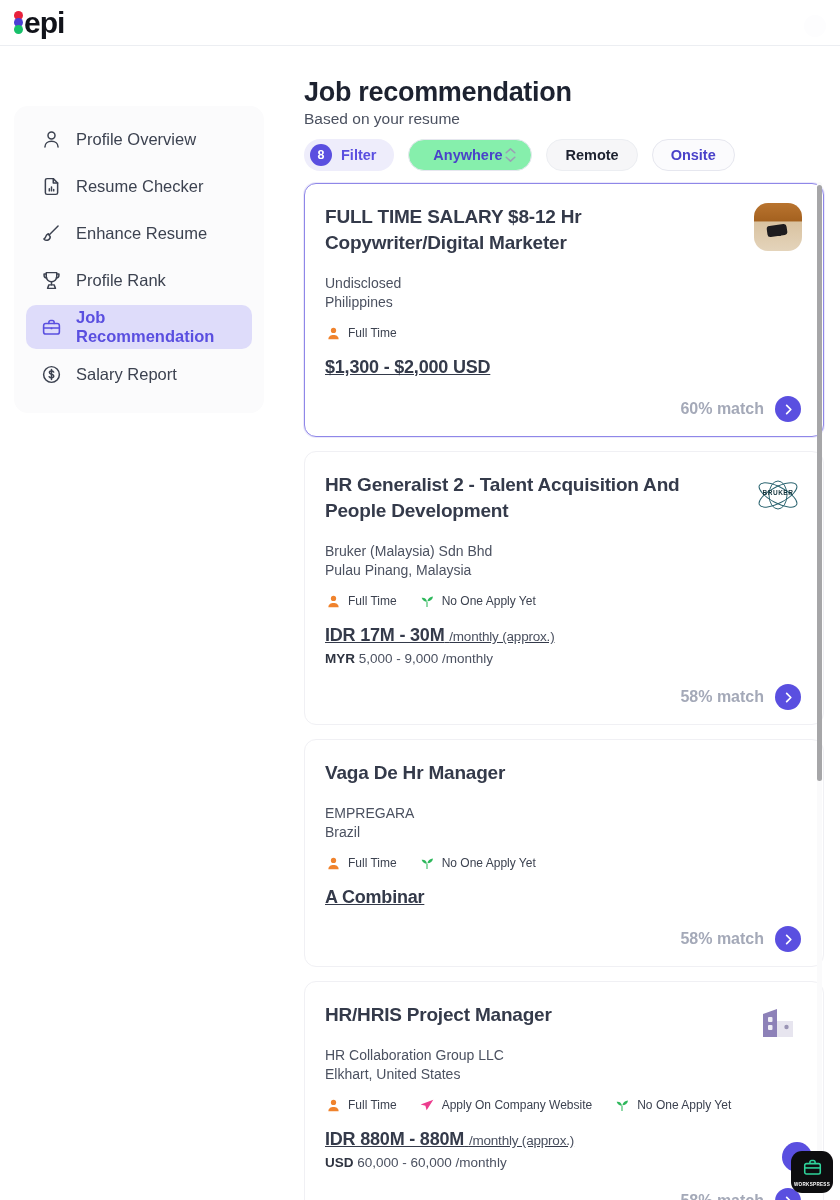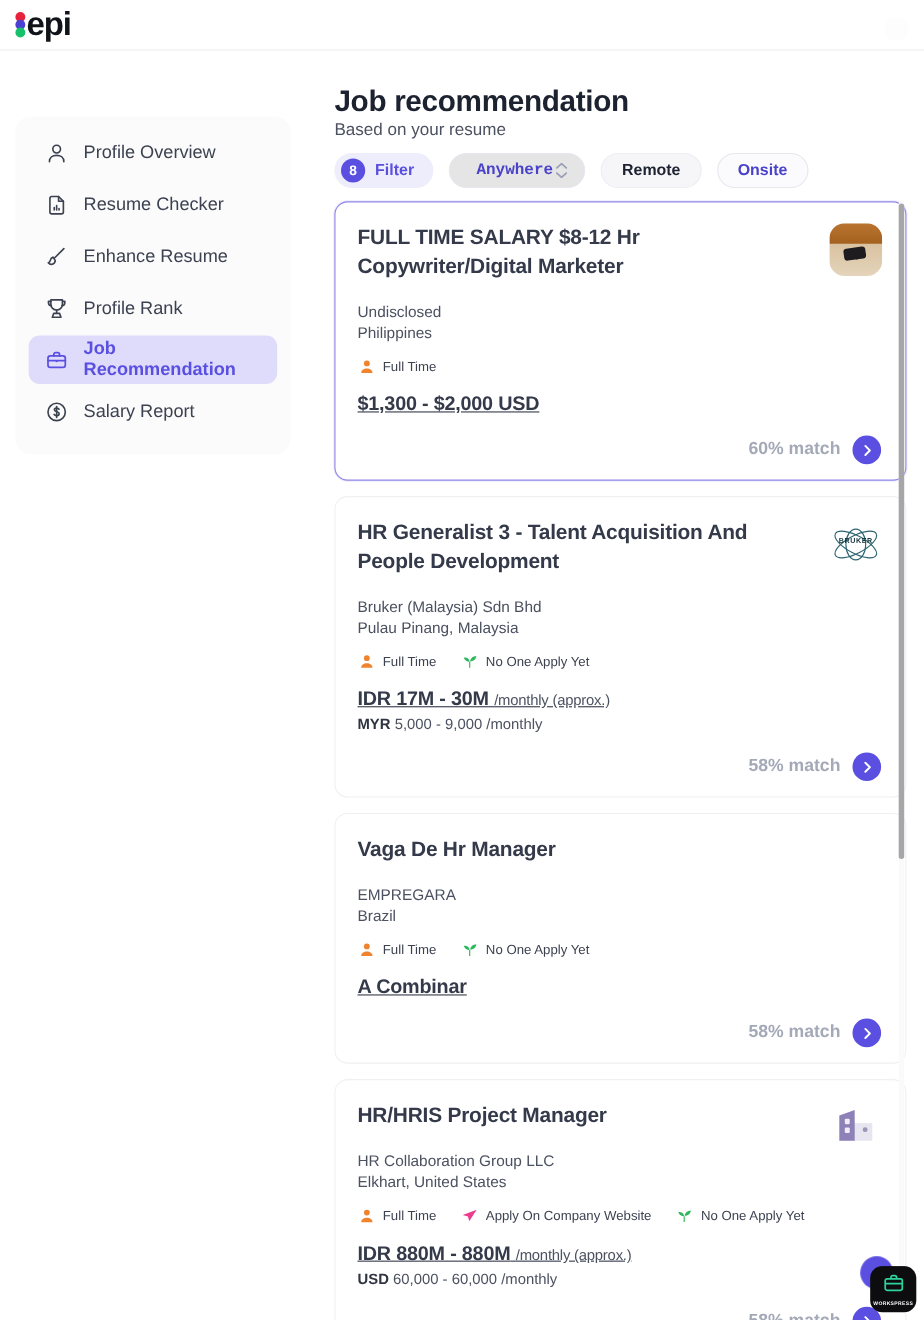--- a/index.html
+++ b/index.html
@@ -92,23 +92,23 @@
     background: #eeedfb; color: #5a4fe0;
     padding-left: 6px; gap: 9px;
   }
   .badge-count {
     width: 22px; height: 22px; border-radius: 50%;
     background: #5a4fe0; color: #fff;
     font-size: 12.5px; font-weight: bold;
     display: flex; align-items: center; justify-content: center;
   }
   .chip-select {
-    background: #e5e5e5; color: #4a42c9;
+    background: #86efac; color: #4a42c9;
     border: 1px solid #e6e7ef;
-    padding: 0 14px 0 22px; gap: 2px; min-width: 124px; font-family: Liberation Mono, monospace;
+    padding: 0 14px 0 22px; gap: 2px; min-width: 124px;
   }
   .chevrons { display: flex; flex-direction: column; gap: 2px; color: #9aa0b4; }
   .chip-remote { background: #f6f6f8; color: #1d2230; border: 1px solid #eceef2; }
   .chip-onsite { background: #fbfbfd; color: #4a42c9; border: 1px solid #e6e7ef; }
 
   
   .job-list { margin-top: 12px; }
   .job-card {
     position: relative;
     background: #ffffff;
@@ -362,21 +362,21 @@
       <div class="company-logo">
         <div class="bruker">
           <svg width="48" height="34" viewBox="0 0 48 34" fill="none" stroke="#2b6470" stroke-width="1">
             <ellipse cx="24" cy="17" rx="21" ry="8" transform="rotate(28 24 17)"></ellipse>
             <ellipse cx="24" cy="17" rx="21" ry="8" transform="rotate(-28 24 17)"></ellipse>
             <ellipse cx="24" cy="17" rx="9" ry="14"></ellipse>
           </svg>
           <span class="bruker-word">BRUKER</span>
         </div>
       </div>
-      <h2 class="job-title">HR Generalist 3 - Talent Acquisition And People Development</h2>
+      <h2 class="job-title">HR Generalist 2 - Talent Acquisition And People Development</h2>
       <div class="job-company">Bruker (Malaysia) Sdn Bhd</div>
       <div class="job-location">Pulau Pinang, Malaysia</div>
       <div class="tags">
         <span class="tag">
           <span class="ti">
             <svg width="15" height="15" viewBox="0 0 24 24" fill="#f0832d">
                 <circle cx="12" cy="7" r="4.2"></circle>
                 <path d="M3.8 21c0-4.3 3.7-6.6 8.2-6.6s8.2 2.3 8.2 6.6z"></path>
               </svg>
           </span>

